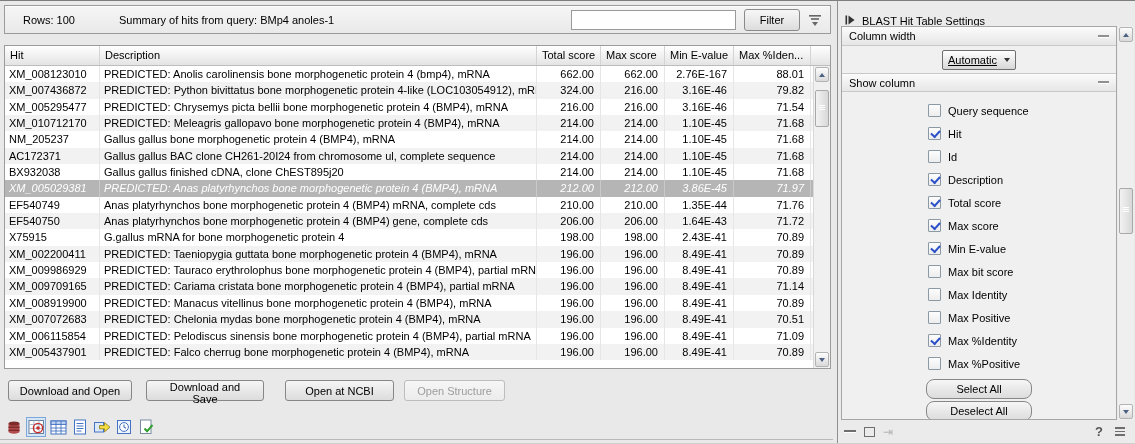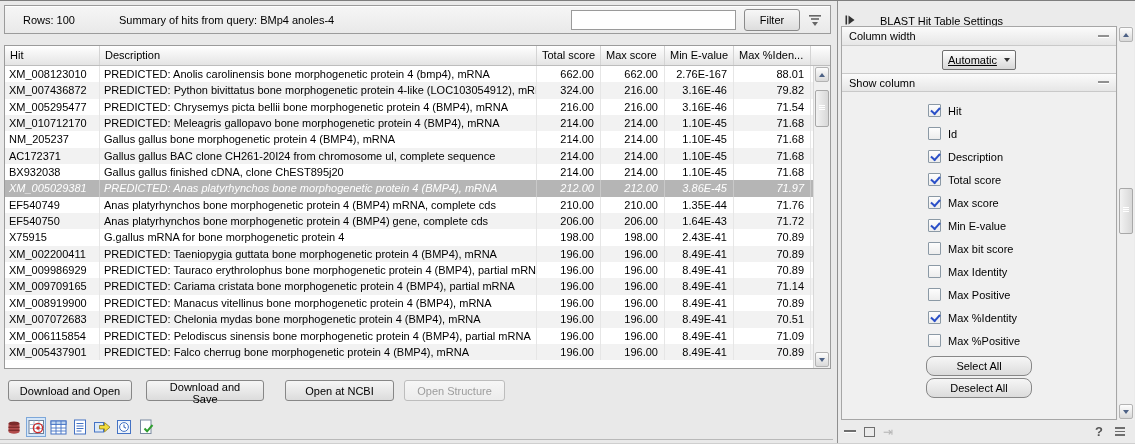--- a/index.html
+++ b/index.html
@@ -64,21 +64,21 @@
   .b1{width:124px;} .b2{width:118px; margin-left:14px;} .b3{width:109px; margin-left:21px;}
   .b4{width:101px; margin-left:10px; color:#9c9c9c; border-color:#bdbdbd; background:linear-gradient(#f6f6f6,#ececec);}
 
   .viewbar { position:absolute; left:4px; top:416px; display:flex; align-items:center; gap:2px; }
   .vicon { width:20px; height:20px; display:flex; align-items:center; justify-content:center; border:1px solid transparent; }
   .vicon.sel { background:#d5e6f8; border:1px solid #7da7d9; }
   .viewbar-rule { position:absolute; left:0; top:438px; width:833px; border-top:1px solid #b9b9b9; }
 
   
   .side { position:absolute; left:837px; top:0; width:298px; height:444px; background:#ebebeb; border-left:1px solid #8f8f8f; }
-  .sp-title { height:40px; display:flex; align-items:center; padding-left:7px; gap:25px; }
+  .sp-title { height:40px; display:flex; align-items:center; padding-left:7px; gap:7px; }
   .sp-content { position:absolute; left:3px; top:25px; width:276px; bottom:25px; border:1px solid #a6a6a6; background:#f0f0f0; overflow:hidden; }
   .sec-head { height:19px; background:linear-gradient(#fbfbfb,#e6e6e6); border-bottom:1px solid #c9c9c9; display:flex; align-items:center; padding:0 7px; }
   .sec-head + .sec-head, .combo-row + .sec-head { border-top:1px solid #c9c9c9; }
   .dash { margin-left:auto; width:11px; height:3px; background:#909090; border-bottom:1px solid #fff; }
   .combo-row { height:27px; display:flex; align-items:center; justify-content:center; background:#f0f0f0;text-decoration:underline; }
   .combo { width:74px; height:20px; border:1px solid #6f6f6f; border-radius:2px; background:linear-gradient(#ffffff,#d7d7d7); display:flex; align-items:center; padding:0 5px; }
   .combo .arr.down { margin-left:auto; border-top-color:#333; }
   .opts { padding-top:7px; padding-left:86px; }
   .opt { height:23px; display:flex; align-items:center; }
   .cb { width:13px; height:13px; background:linear-gradient(#fdfdfd,#ededed); border:1px solid #8b99a5; border-radius:1px; position:relative; margin-right:7px; flex:none; }
@@ -96,21 +96,21 @@
   .f-dock { color:#b5b5b5; font-size:12px; line-height:10px; }
   .f-help { margin-left:auto; color:#555; font-weight:bold; font-size:13px; }
   .f-menu { display:flex; flex-direction:column; gap:2px; margin:0 4px; }
   .f-menu i { display:block; width:10px; height:1.5px; background:#6e6e6e; }
 </style>
 </head>
 <body>
 
 <div class="toolbar">
   <span class="rows-label">Rows: 100</span>
-  <span class="summary">Summary of hits from query: BMp4 anoles-4</span>
+  <span class="summary">Summary of hits from query: BMp4 anoles-1</span>
   <input class="filter-input" type="text" value="" style="">
   <button class="filter-btn">Filter</button>
   <span class="filter-adv">
     <svg width="16" height="14" viewBox="0 0 16 14">
       <rect x="2" y="2" width="12" height="1.6" fill="#666"></rect>
       <rect x="4" y="5.2" width="8" height="1.6" fill="#666"></rect>
       <path d="M5 9 h6 l-3 4 z" fill="#666"></path>
     </svg>
   </span>
 </div>
@@ -386,20 +386,24 @@
         <span>Automatic</span>
         <span class="arr down"></span>
       </div>
     </div>
     <div class="sec-head">
       <span>Show column</span>
       <span class="dash"></span>
     </div>
     <div class="opts">
 
+        <div class="opt">
+          <span class="cb"></span>
+          <span>Query sequence</span>
+        </div>
 
         <div class="opt">
           <span class="cb checked"></span>
           <span>Hit</span>
         </div>
 
         <div class="opt">
           <span class="cb"></span>
           <span>Id</span>
         </div>

